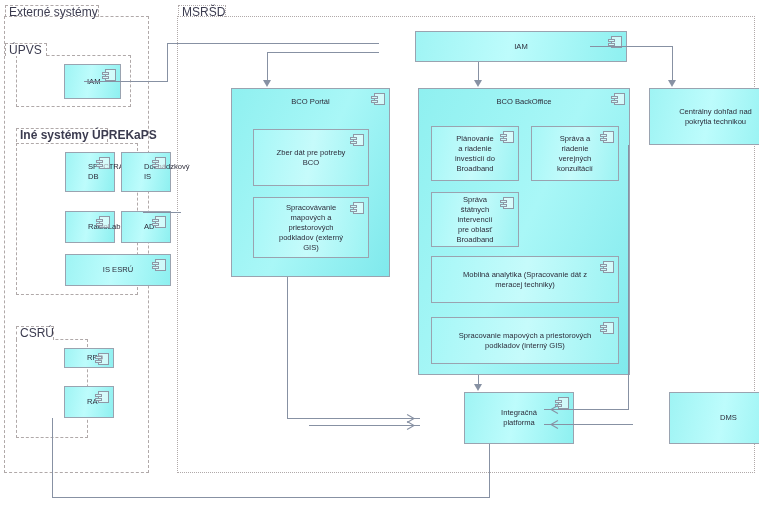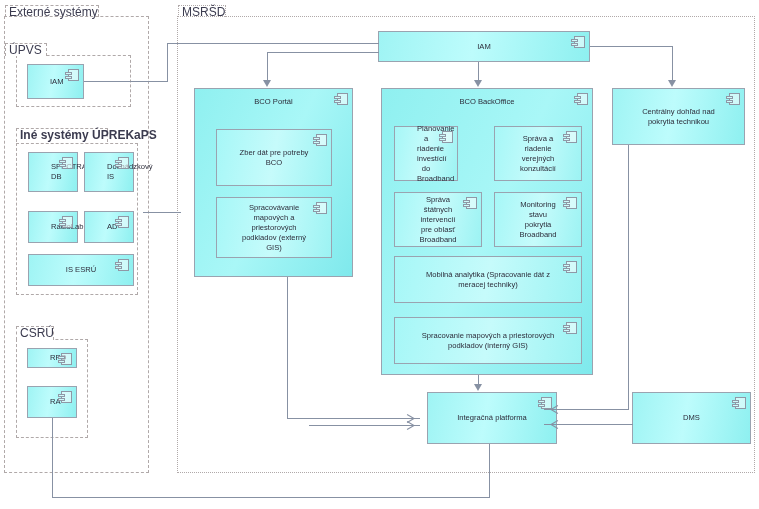--- a/index.html
+++ b/index.html
@@ -11,21 +11,21 @@
   .pkg.dotted{border-style:dotted;}
   .pkg-label{position:absolute;font-size:12px;color:#3b3b4f;white-space:nowrap;
              border:1px dashed #b0a9a9;border-bottom:none;background:#fff;
              padding:1px 6px 1px 3px;box-sizing:border-box;line-height:10px;}
   .pkg-label.plain{border:none;background:transparent;padding-left:3px;}
 
   
   .cmp{position:absolute;box-sizing:border-box;border:1px solid #9aa3b0;
        background:linear-gradient(100deg,#9ff4f4 0%,#bdfcfc 45%,#8ef0f0 100%);
        display:flex;align-items:center;justify-content:center;text-align:center;
-       font-size:7.6px;color:#2c2c3a;line-height:10px;padding:2px 22px;}
+       font-size:7.6px;color:#2c2c3a;line-height:10px;padding:2px 22px;margin-left:37px;}
   .cmp.outer{background:linear-gradient(115deg,#8ff0f0 0%,#a9f7f7 50%,#7fe9ec 100%);
              align-items:flex-start;justify-content:center;padding-top:8px;}
   .cmp.inner{background:linear-gradient(100deg,#a6f7f7 0%,#c6fbfb 50%,#9cf3f3 100%);
              border:1px solid #9aa3b0;}
   .cmp .lbl{display:block;max-width:100%;}
 
   
   .cicon{position:absolute;right:4px;top:4px;width:11px;height:12px;
          border:1px solid #8f98a6;background:rgba(255,255,255,.55);box-sizing:border-box;}
   .cicon:before,.cicon:after{content:"";position:absolute;left:-4px;width:7px;height:3px;
@@ -110,51 +110,47 @@
   </div>
   <div class="cmp inner" style="left:216px;top:197px;width:116px;height:61px;">
     <span class="cicon"></span>
     <span class="lbl">Spracovávanie mapových a priestorových podkladov (externý GIS)</span>
   </div>
 
   <div class="cmp outer" style="left:381px;top:88px;width:212px;height:287px;">
     <span class="cicon"></span>
     <span class="lbl">BCO BackOffice</span>
   </div>
-  <div class="cmp inner" style="left:394px;top:126px;width:64px;height:55px;">
+  <div class="cmp inner" style="left:394px;top:126px;width:88px;height:55px;">
     <span class="cicon"></span>
     <span class="lbl">Plánovanie a riadenie investícií do Broadband</span>
   </div>
   <div class="cmp inner" style="left:494px;top:126px;width:88px;height:55px;">
     <span class="cicon"></span>
     <span class="lbl">Správa a riadenie verejných konzultácií</span>
   </div>
   <div class="cmp inner" style="left:394px;top:192px;width:88px;height:55px;">
     <span class="cicon"></span>
     <span class="lbl">Správa štátnych intervencií pre oblasť Broadband</span>
   </div>
-  <div class="cmp inner" style="left:494px;top:192px;width:88px;height:55px;">
-    <span class="cicon"></span>
-    <span class="lbl">Monitoring stavu pokrytia Broadband</span>
-  </div>
   <div class="cmp inner" style="left:394px;top:256px;width:188px;height:47px;">
     <span class="cicon"></span>
     <span class="lbl">Mobilná analytika (Spracovanie dát z meracej techniky)</span>
   </div>
   <div class="cmp inner" style="left:394px;top:317px;width:188px;height:47px;">
     <span class="cicon"></span>
     <span class="lbl">Spracovanie mapových a priestorových podkladov (interný GIS)</span>
   </div>
 
   <div class="cmp" style="left:612px;top:88px;width:133px;height:57px;">
     <span class="cicon"></span>
     <span class="lbl">Centrálny dohľad nad pokrytia technikou</span>
   </div>
 
-  <div class="cmp" style="left:427px;top:392px;width:130px;height:52px;">
+  <div class="cmp" style="left:427px;top:392px;width:110px;height:52px;">
     <span class="cicon"></span>
     <span class="lbl">Integračná platforma</span>
   </div>
   <div class="cmp" style="left:632px;top:392px;width:119px;height:52px;">
     <span class="cicon"></span>
     <span class="lbl">DMS</span>
   </div>
 
   <div class="ln lnh" style="left:84px;top:81px;width:84px;height:1px;"></div>
   <div class="ln lnv" style="left:167px;top:43px;width:1px;height:39px;"></div>

